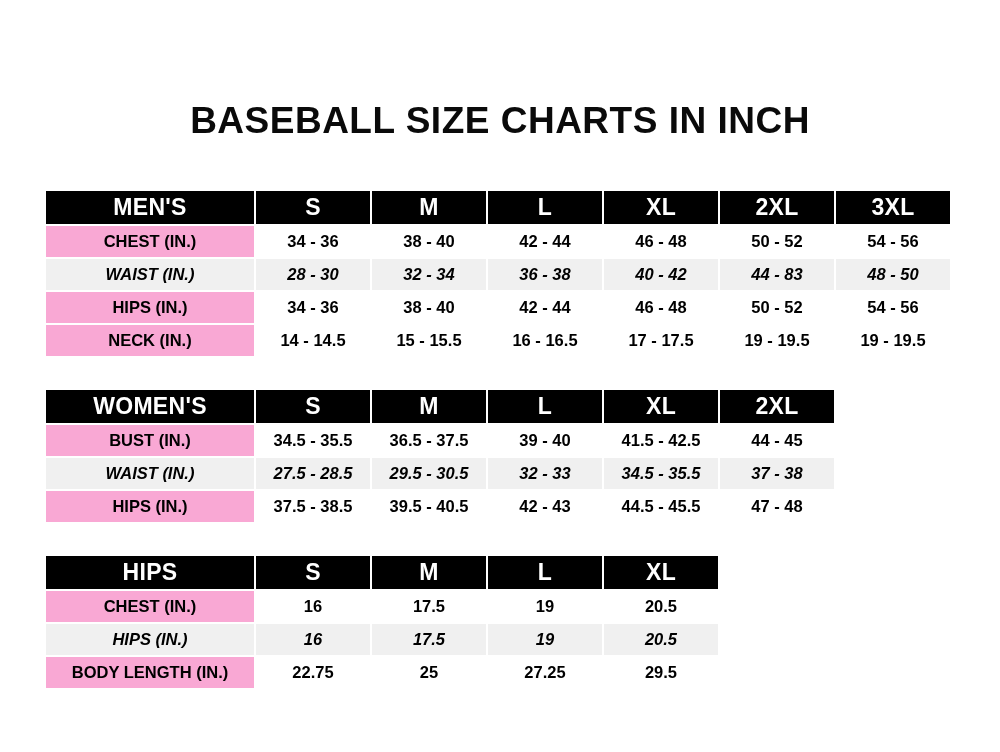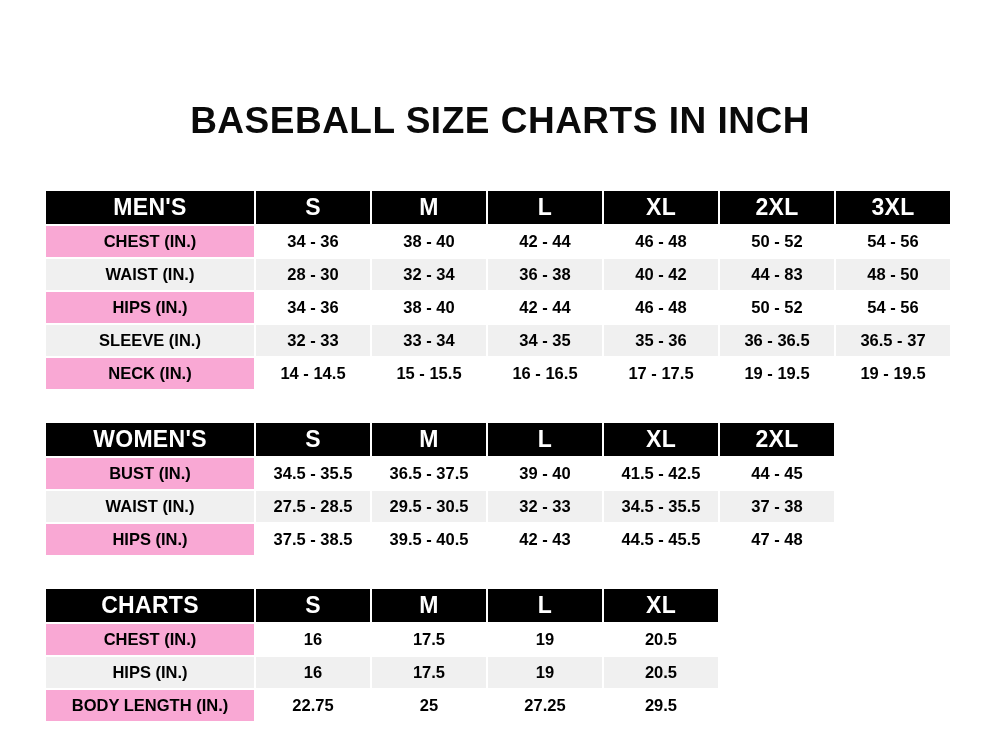--- a/index.html
+++ b/index.html
@@ -58,20 +58,21 @@
     height: 33px;
   }
   thead th.rowlabel {
     text-align: center;
   }
   tbody td {
     background: #ffffff;
   }
   tbody tr.alt td {
     background: #f0f0f0;
+    font-style: italic;
   }
   tbody td.rowlabel {
     background: #f9a8d4;
     text-align: center;
   }
   tbody tr.alt td.rowlabel {
     background: #f0f0f0;
   }
   
   table.men col.c0   { width: 210px; }
@@ -134,29 +135,20 @@
         </tr>
         <tr>
           <td class="rowlabel">HIPS (IN.)</td>
           <td>34 - 36</td>
           <td>38 - 40</td>
           <td>42 - 44</td>
           <td>46 - 48</td>
           <td>50 - 52</td>
           <td>54 - 56</td>
         </tr>
-        <tr class="alt">
-          <td class="rowlabel">SLEEVE (IN.)</td>
-          <td>32 - 33</td>
-          <td>33 - 34</td>
-          <td>34 - 35</td>
-          <td>35 - 36</td>
-          <td>36 - 36.5</td>
-          <td>36.5 - 37</td>
-        </tr>
         <tr>
           <td class="rowlabel">NECK (IN.)</td>
           <td>14 - 14.5</td>
           <td>15 - 15.5</td>
           <td>16 - 16.5</td>
           <td>17 - 17.5</td>
           <td>19 - 19.5</td>
           <td>19 - 19.5</td>
         </tr>
       </tbody>
@@ -216,21 +208,21 @@
     <table class="youth">
       <colgroup>
         <col class="c0">
           <col class="cv">
           <col class="cv">
           <col class="cv">
           <col class="cv">
       </colgroup>
       <thead>
         <tr>
-          <th class="rowlabel">CHARTS</th>
+          <th class="rowlabel">HIPS</th>
           <th>S</th>
           <th>M</th>
           <th>L</th>
           <th>XL</th>
         </tr>
       </thead>
       <tbody>
         <tr>
           <td class="rowlabel">CHEST (IN.)</td>
           <td>16</td>

